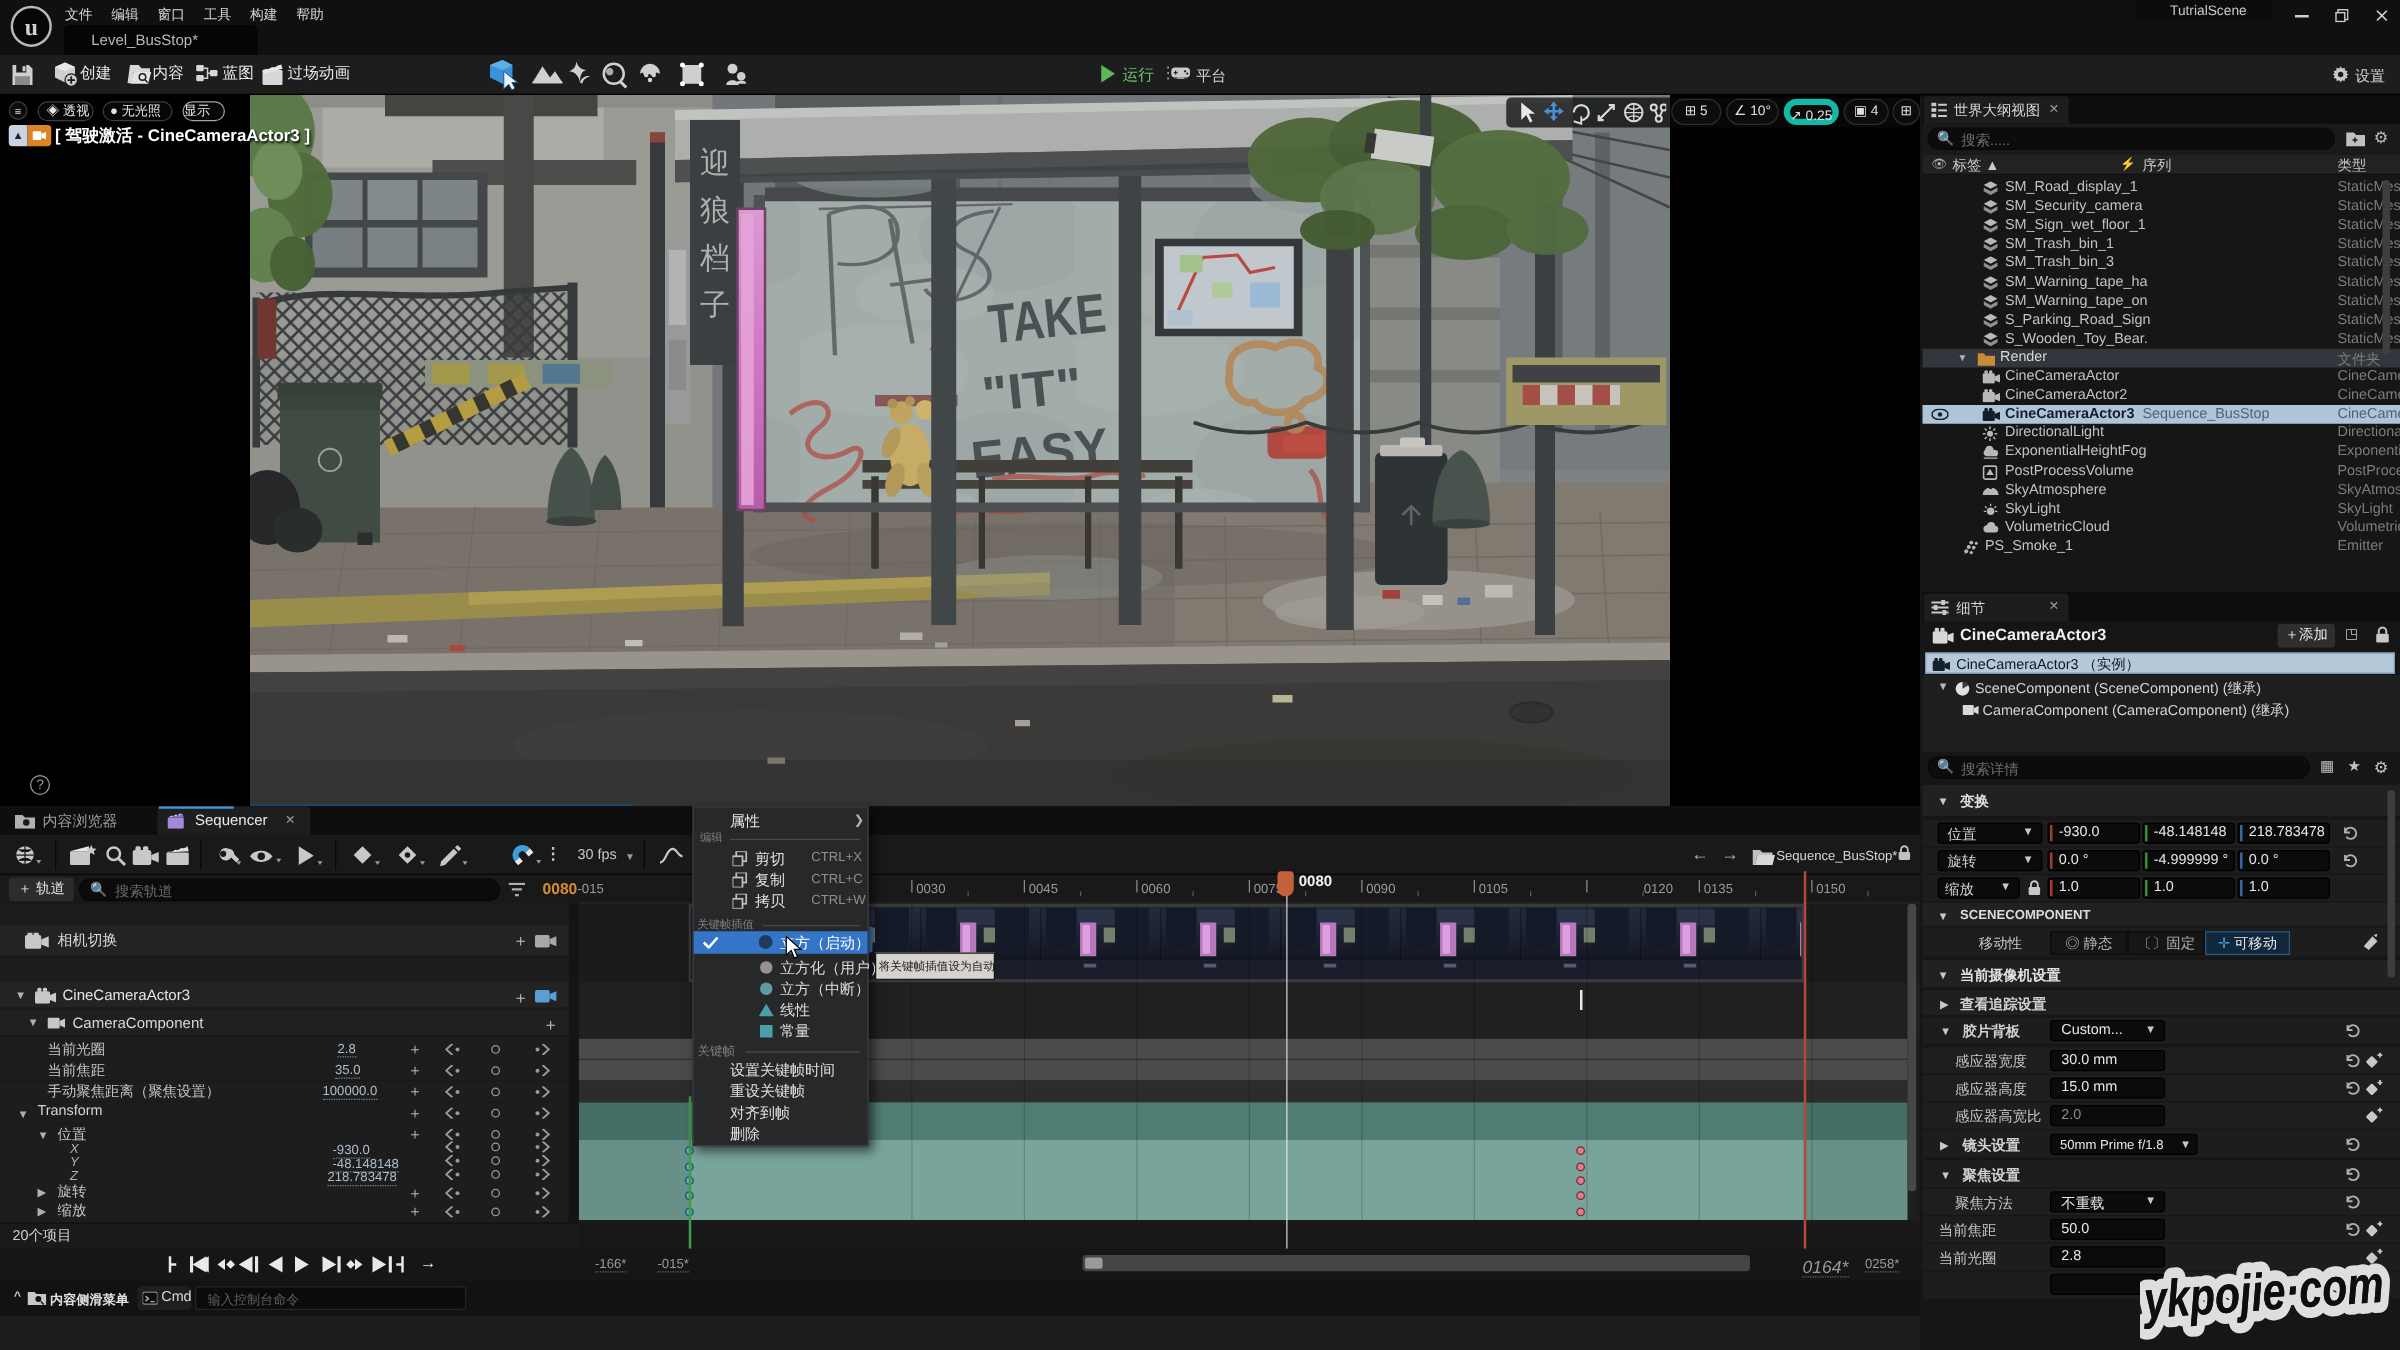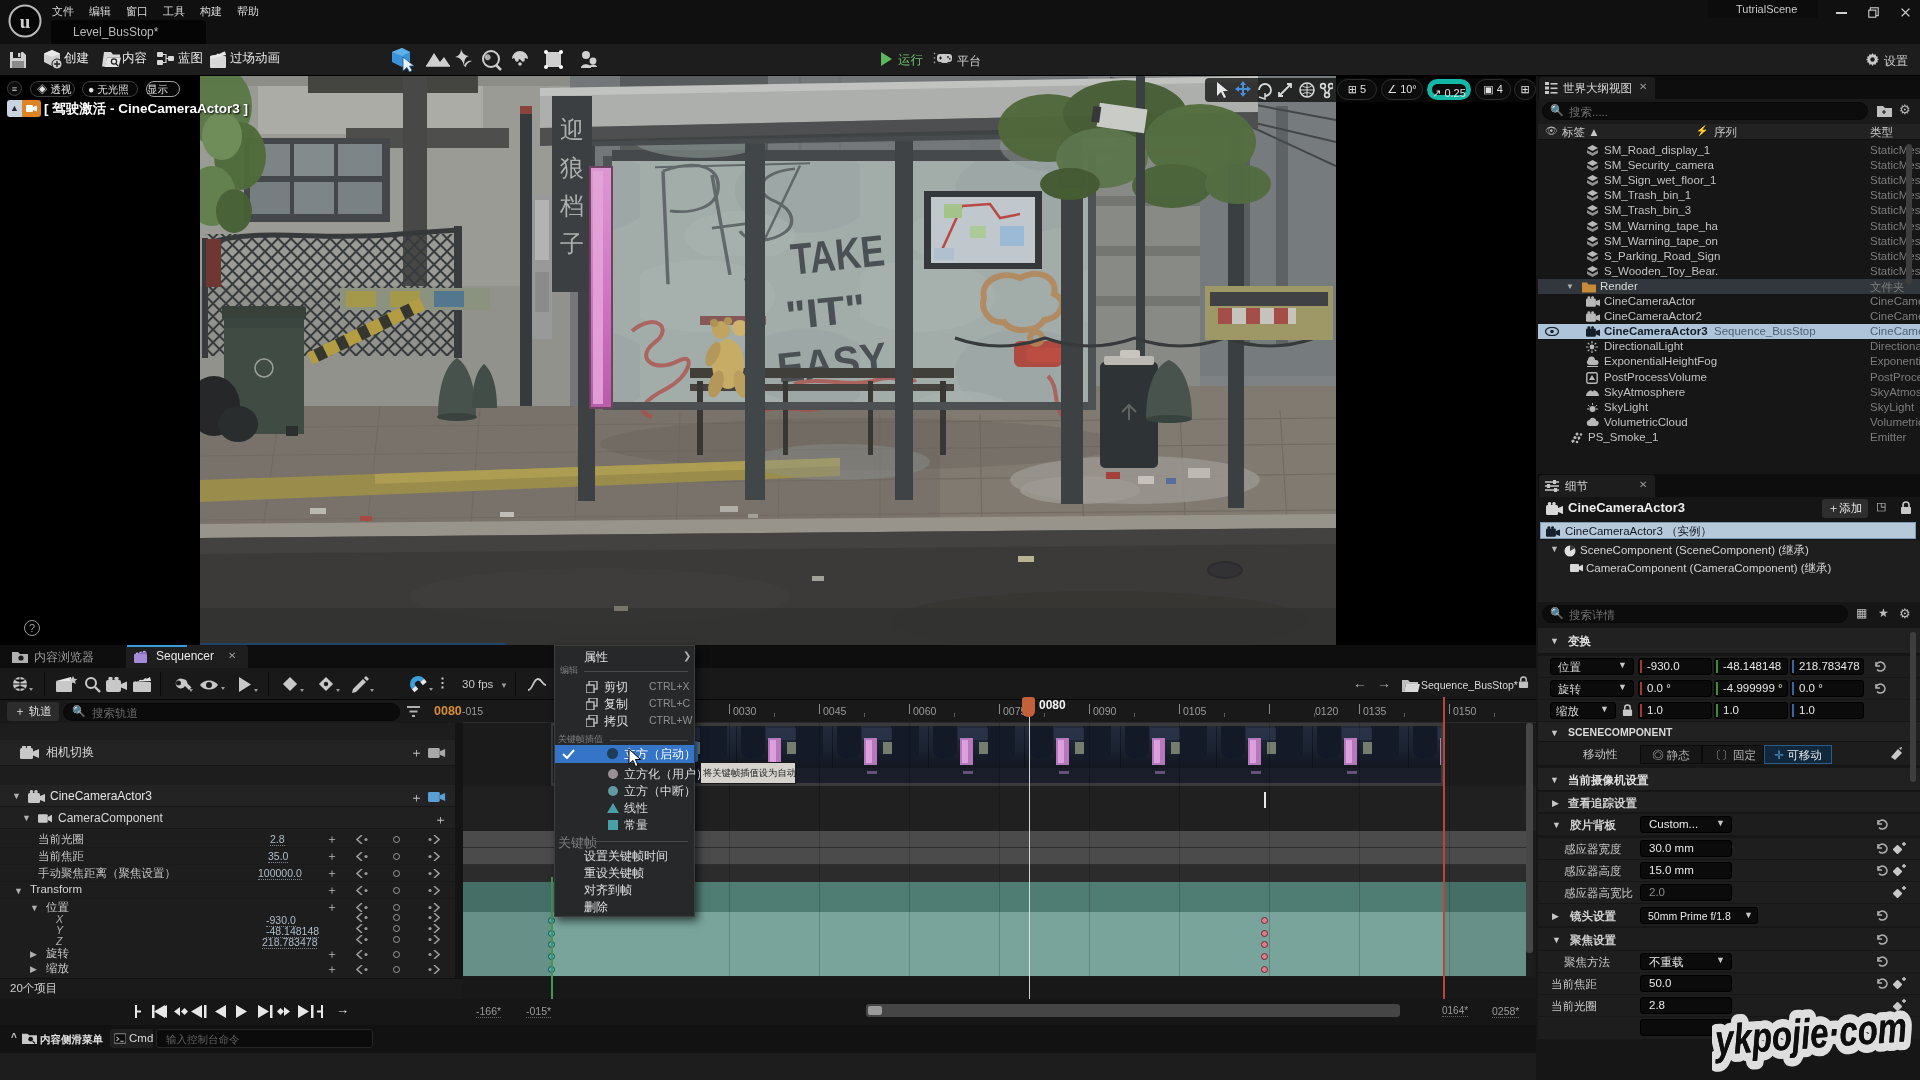--- a/index.html
+++ b/index.html
@@ -1291,21 +1291,21 @@
 <path d="M166 2 L177 8.5 L166 15 Z"></path>
           <path d="M179 2 h2.5 v13 H179 Z"></path>
 <path d="M190 2 v13 M190 8.5 l-5 0" stroke="#e8e8e8" stroke-width="2" fill="none"></path>
 </g>
       </svg>
     <span class="abs" style="left:336px;top:357px;color:#e8e8e8;font-size:13px;">→</span>
     <span class="abs txt" style="left:476px;top:360px;color:#9a9a9a;font-size:10.5px;border-bottom:1px dotted #666;">-166*</span>
     <span class="abs txt" style="left:526px;top:360px;color:#9a9a9a;font-size:10.5px;border-bottom:1px dotted #666;">-015*</span>
     <div class="abs" style="left:866px;top:359px;width:534px;height:13px;background:#454545;border-radius:3px;"></div>
     <div class="abs" style="left:868px;top:361px;width:14px;height:9px;background:#9a9a9a;border-radius:2px;"></div>
-    <span class="abs txt" style="left:1442px;top:360px;color:#9a9a9a;font-size:10px;border-bottom:1px dotted #666;">0164*</span>
+    <span class="abs txt" style="left:1442px;top:360px;color:#9a9a9a;font-size:14px;border-bottom:1px dotted #666;font-style:italic;">0164*</span>
     <span class="abs txt" style="left:1492px;top:360px;color:#9a9a9a;font-size:10.5px;border-bottom:1px dotted #666;">0258*</span>
   </div>
 
   <div class="abs" id="statusbar" style="left:0;top:1025px;width:1536px;height:28px;background:#121212;"></div>
   <span class="abs" style="left:11px;top:1032px;color:#c8c8c8;font-size:10px;font-weight:bold;">^</span>
   <svg class="abs" style="left:22px;top:1032px;" width="15" height="12" viewBox="0 0 19 15">
       <path d="M0 2 h7 l2 2 h10 v11 H0 Z" fill="#c8c8c8"></path>
       <circle cx="11" cy="9" r="3" fill="#121212"></circle>
       <path d="M13.5 11.5 l3 3" stroke="#121212" stroke-width="1.5"></path>
     </svg>
@@ -1353,21 +1353,21 @@
   <div class="abs" style="left:607px;top:748px;width:11px;height:11px;border-radius:50%;background:#1e3c5a;"></div>
   <span class="abs txt" style="left:624px;top:746px;color:#fff;font-size:12px;">立方（启动）</span>
   <div class="abs" style="left:608px;top:769px;width:10px;height:10px;border-radius:50%;background:#9a8f94;"></div>
   <span class="abs txt" style="left:624px;top:766px;color:#dcdcdc;font-size:12px;">立方化（用户）</span>
   <div class="abs" style="left:608px;top:786px;width:10px;height:10px;border-radius:50%;background:#5f9ba0;"></div>
   <span class="abs txt" style="left:624px;top:783px;color:#dcdcdc;font-size:12px;">立方（中断）</span>
   <div class="abs" style="left:607px;top:803px;width:0;height:0;border-left:6px solid transparent;border-right:6px solid transparent;border-bottom:10px solid #49a0a8;"></div>
   <span class="abs txt" style="left:624px;top:800px;color:#dcdcdc;font-size:12px;">线性</span>
   <div class="abs" style="left:608px;top:820px;width:10px;height:10px;background:#49a0a8;"></div>
   <span class="abs txt" style="left:624px;top:817px;color:#dcdcdc;font-size:12px;">常量</span>
-  <span class="abs txt" style="left:558px;top:834px;color:#7e7e7e;font-size:13px;">关键帧</span>
+  <span class="abs txt" style="left:558px;top:834px;color:#7e7e7e;font-size:10px;">关键帧</span>
   <div class="abs" style="left:596px;top:841px;width:92px;height:1px;background:#4a4a4a;"></div>
   <span class="abs txt" style="left:584px;top:848px;color:#e0e0e0;font-size:12px;">设置关键帧时间</span>
   <span class="abs txt" style="left:584px;top:865px;color:#e0e0e0;font-size:12px;">重设关键帧</span>
   <span class="abs txt" style="left:584px;top:882px;color:#e0e0e0;font-size:12px;">对齐到帧</span>
   <span class="abs txt" style="left:584px;top:899px;color:#e0e0e0;font-size:12px;">删除</span>
   <div class="abs" style="left:700px;top:762px;width:96px;height:22px;background:#d6d3cd;border:1px solid #191919;"></div>
   <span class="abs txt" style="left:703px;top:767px;color:#1c1c1c;font-size:9.3px;">将关键帧插值设为自动</span>
   <svg class="abs" style="left:628px;top:748px;" width="14" height="20" viewBox="0 0 14 20">
       <path d="M1 1 L1 16 L5 12.5 L7.5 18.5 L10 17.5 L7.5 11.5 L12.5 11.5 Z" fill="#fff" stroke="#000" stroke-width="1"></path>
     </svg>

